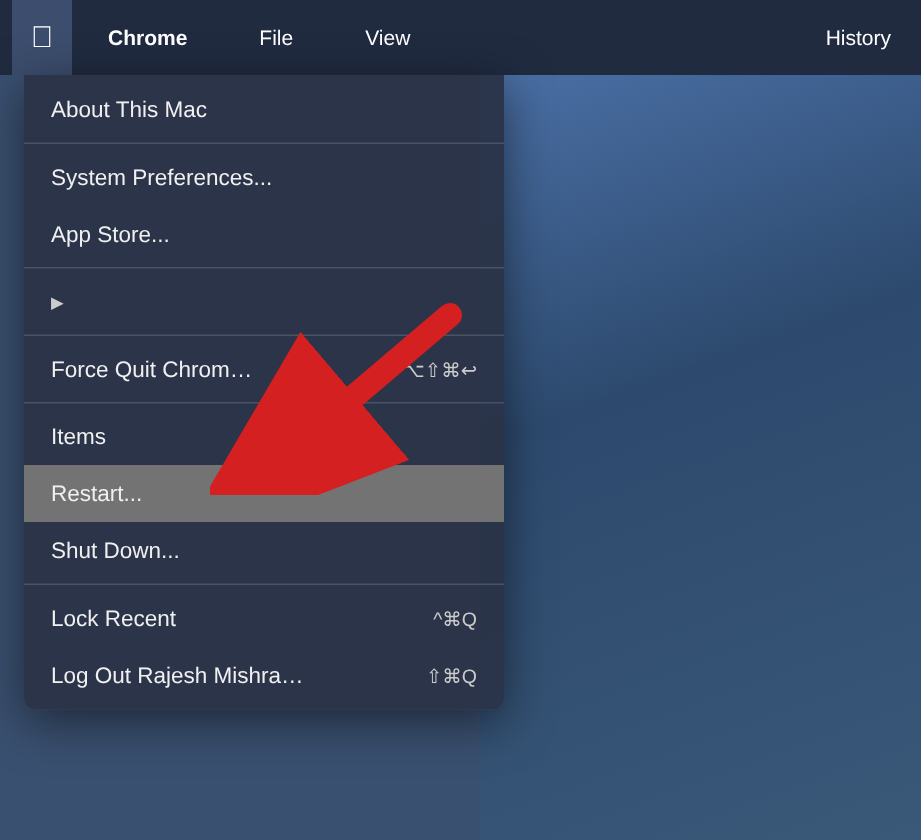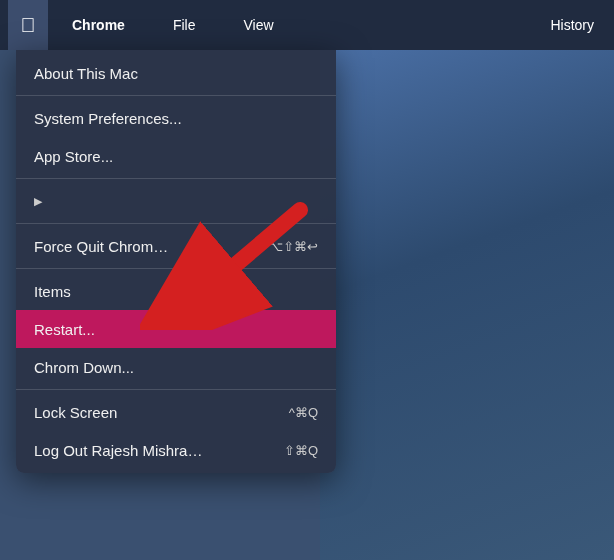--- a/index.html
+++ b/index.html
@@ -87,21 +87,21 @@
       justify-content: space-between;
       padding: 10px 18px;
       color: #f0f0f0;
       font-size: 15px;
       cursor: pointer;
       white-space: nowrap;
       min-height: 38px;
     }
 
     .menu-item.selected {
-      background: #be185d;
+      background: #737373;
     }
 
     .menu-item .shortcut {
       color: #ccc;
       font-size: 13px;
       margin-left: 20px;
     }
 
     .menu-item .arrow {
       font-size: 11px;
@@ -183,26 +183,26 @@
   </div>
   <div class="menu-divider"></div>
 
   <div class="menu-item">
     <span>Items</span>
   </div>
   <div class="menu-item selected">
     <span>Restart...</span>
   </div>
   <div class="menu-item">
-    <span>Chrom Down...</span>
-  </div>
-  <div class="menu-divider"></div>
-
-  <div class="menu-item">
-    <span>Lock Screen</span>
+    <span>Shut Down...</span>
+  </div>
+  <div class="menu-divider"></div>
+
+  <div class="menu-item">
+    <span>Lock Recent</span>
     <span class="shortcut">^⌘Q</span>
   </div>
   <div class="menu-item">
     <span>Log Out Rajesh Mishra…</span>
     <span class="shortcut">⇧⌘Q</span>
   </div>
 
 </div>
 
 <svg class="svg-arrow" width="200" height="130" viewBox="0 0 200 130" xmlns="http://www.w3.org/2000/svg">

